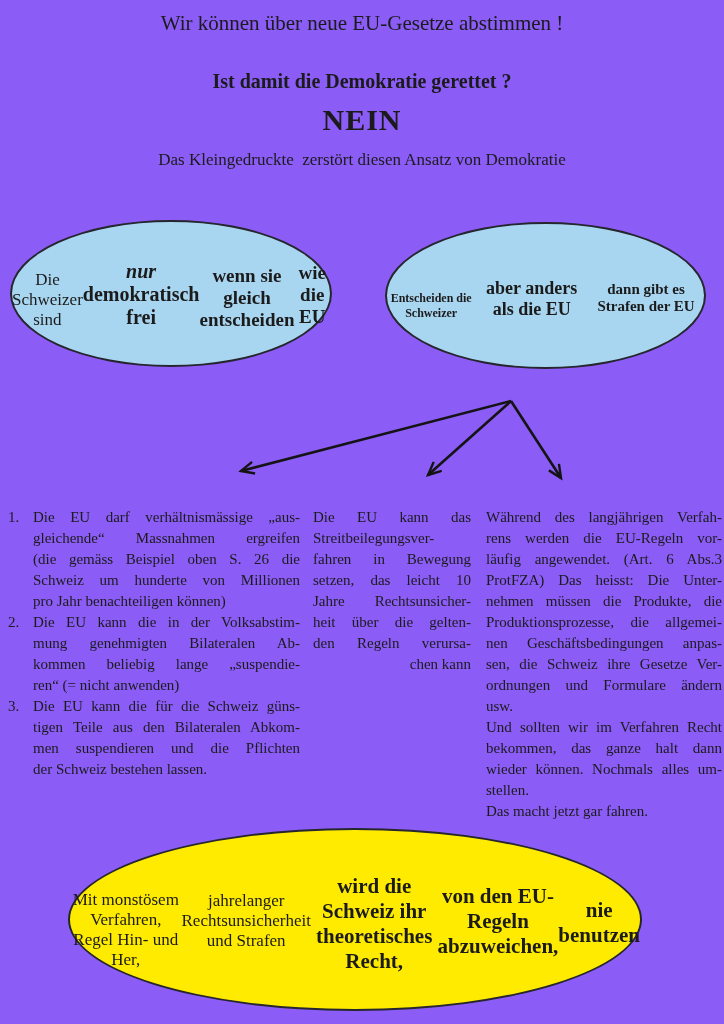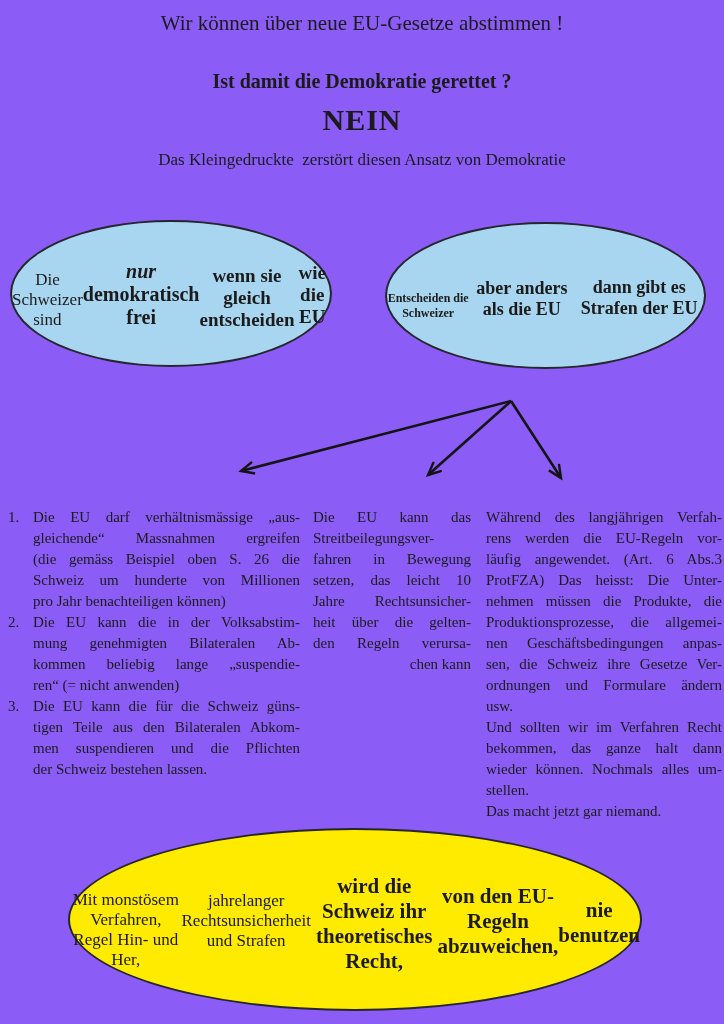--- a/index.html
+++ b/index.html
@@ -43,21 +43,21 @@
   .left-bubble  { left: 10px;  top: 220px; width: 322px; height: 147px; }
   .lb1 { margin-top: 13px; font-size: 17px; }
   .lb2 { margin-top: 2px;  font-size: 20px; font-weight: bold; }
   .lb2 em { }
   .lb3 { margin-top: 9px;  font-size: 19px; font-weight: bold; }
   .lb4 { margin-top: 3px;  font-size: 19px; font-weight: bold; }
 
   .right-bubble { left: 385px; top: 222px; width: 321px; height: 147px; }
   .rb1 { margin-top: 20px; font-size: 12px; font-weight: bold; }
   .rb2 { margin-top: 6px;  font-size: 18px; font-weight: bold; }
-  .rb3 { margin-top: 4px; font-size: 18px; font-weight: bold; }
+  .rb3 { margin-top: 4px; font-size: 15px; font-weight: bold; }
 
   .bottom-bubble { left: 68px; top: 828px; width: 574px; height: 183px; }
   .cb-s1 { margin-top: 20px; font-size: 17px; }
   .cb-s2 { margin-top: 2px;  font-size: 17px; }
   .cb-b1 { margin-top: 9px;  font-size: 21px; font-weight: bold; }
   .cb-b2 { margin-top: 3px;  font-size: 21px; font-weight: bold; text-align: center; }
   .cb-b3 { margin-top: 6px;  font-size: 21px; font-weight: bold; text-align: center; }
 
   
   .arrows {
@@ -168,21 +168,21 @@
         <div class="just">ordnungen und Formulare ändern</div>
         <div class="last-left">usw.</div>
       </div>
       <div>
         <div class="just">Und sollten wir im Verfahren Recht</div>
         <div class="just">bekommen, das ganze halt dann</div>
         <div class="just">wieder können. Nochmals alles um-</div>
         <div class="last-left">stellen.</div>
       </div>
       <div>
-        <div class="last-left">Das macht jetzt gar niemand.</div>
+        <div class="last-left">Das macht jetzt gar fahren.</div>
       </div>
     </div>
 
   <div class="bubble yellow bottom-bubble">
     <div class="cb-s1">Mit monstösem Verfahren, Regel Hin- und Her,</div>
     <div class="cb-s2">jahrelanger Rechtsunsicherheit und Strafen</div>
     <div class="cb-b1">wird die Schweiz ihr theoretisches Recht,</div>
     <div class="cb-b2">von den EU-Regeln abzuweichen,</div>
     <div class="cb-b3">nie benutzen</div>
   </div>

